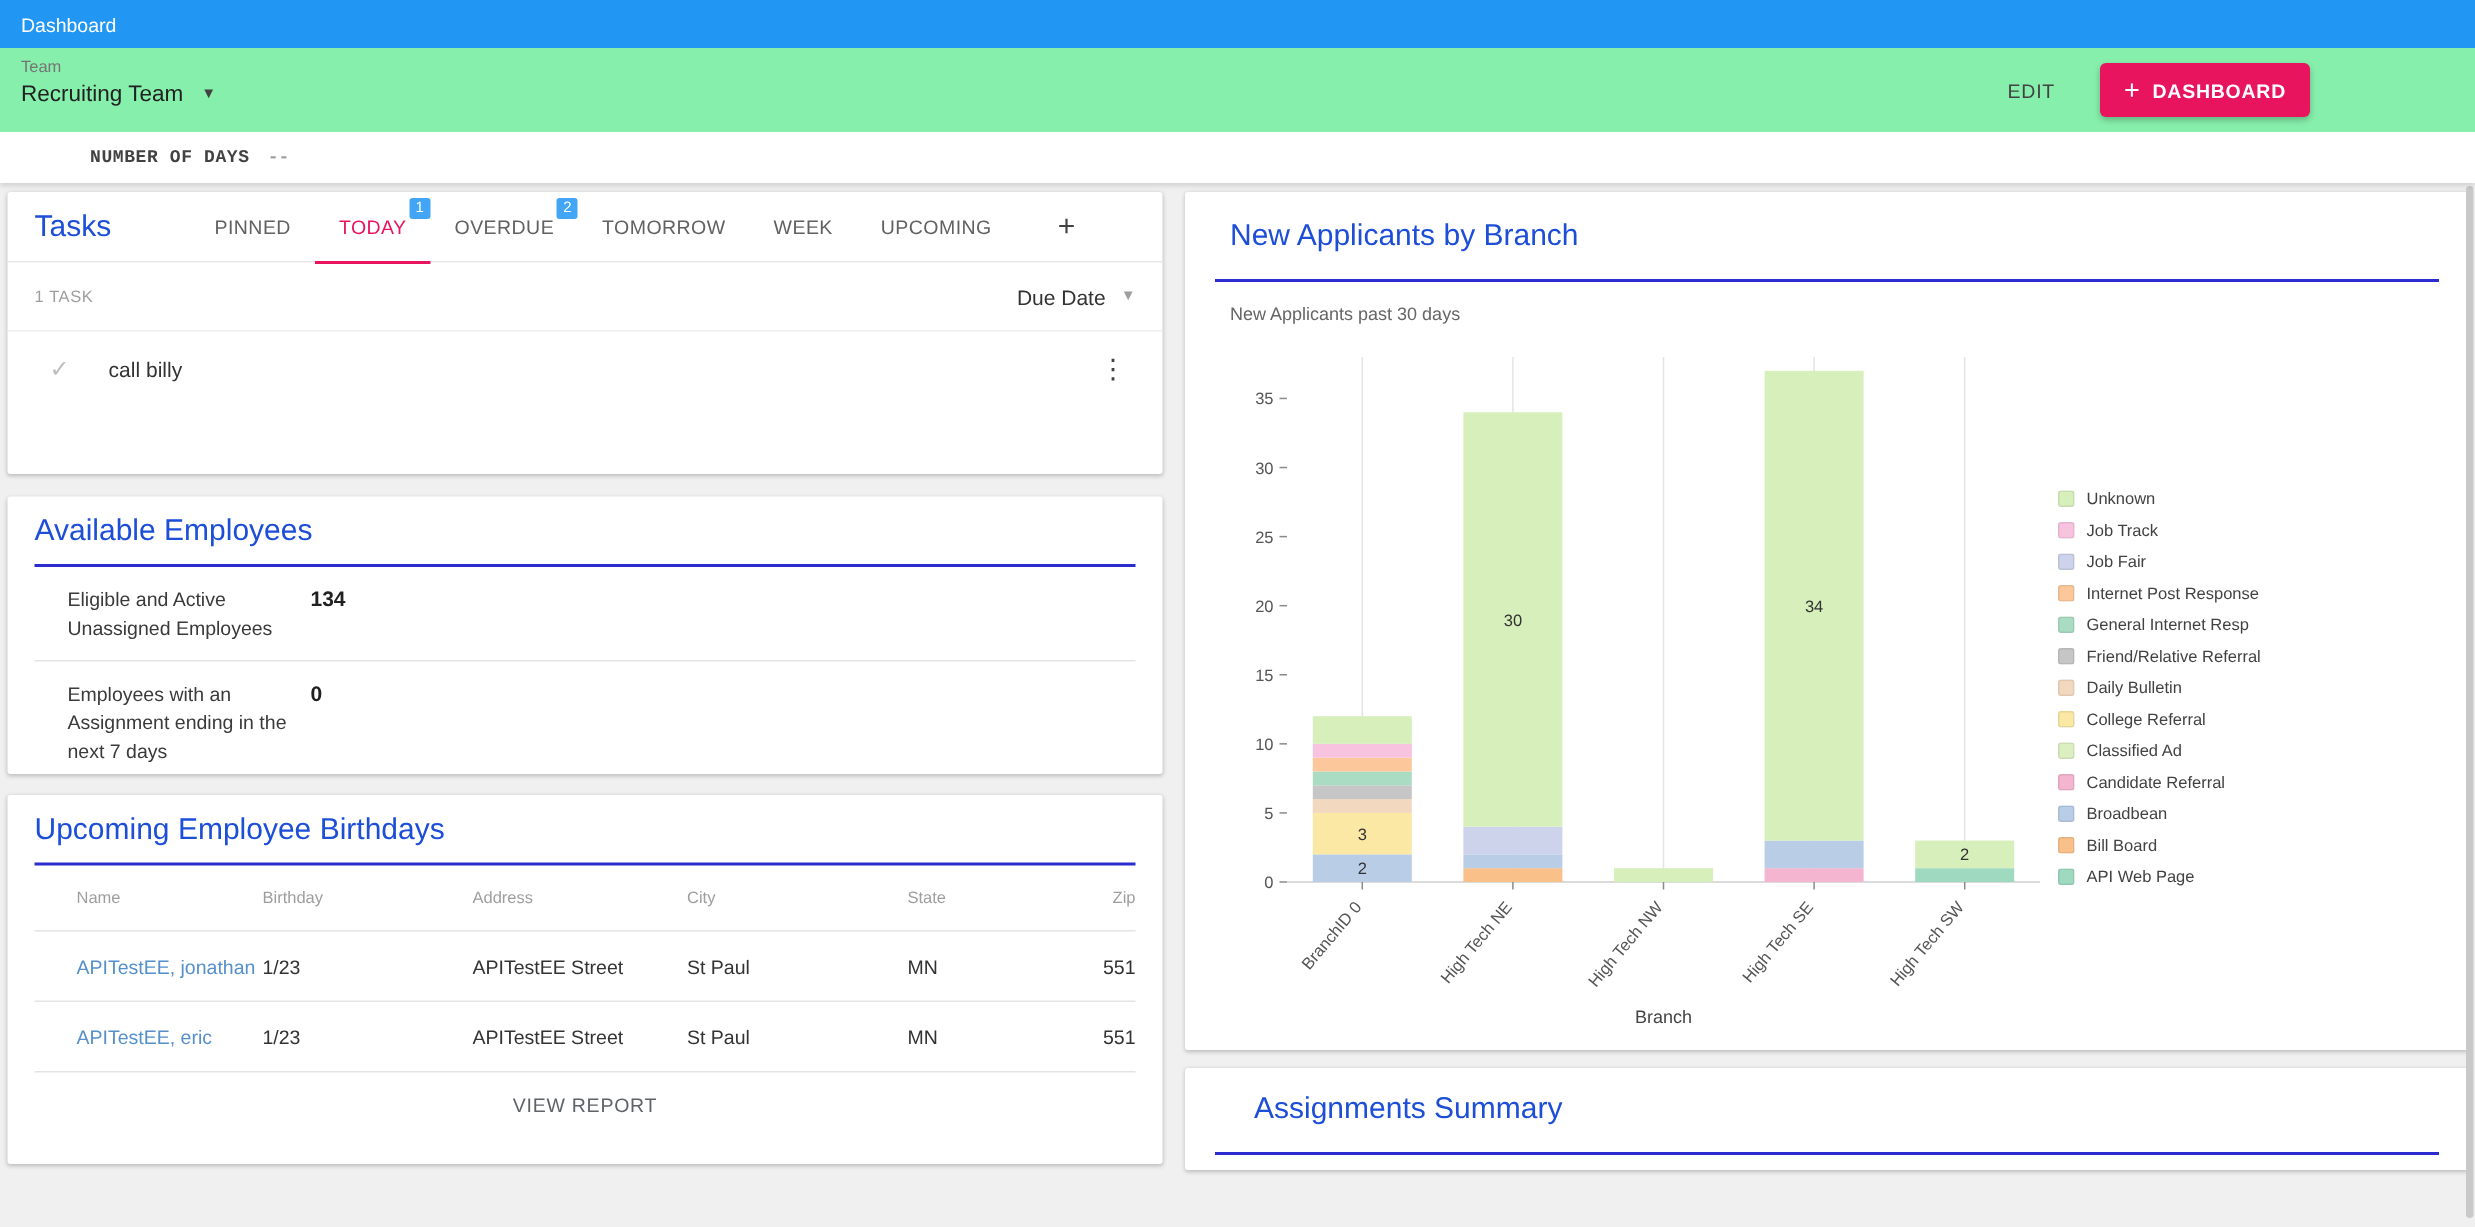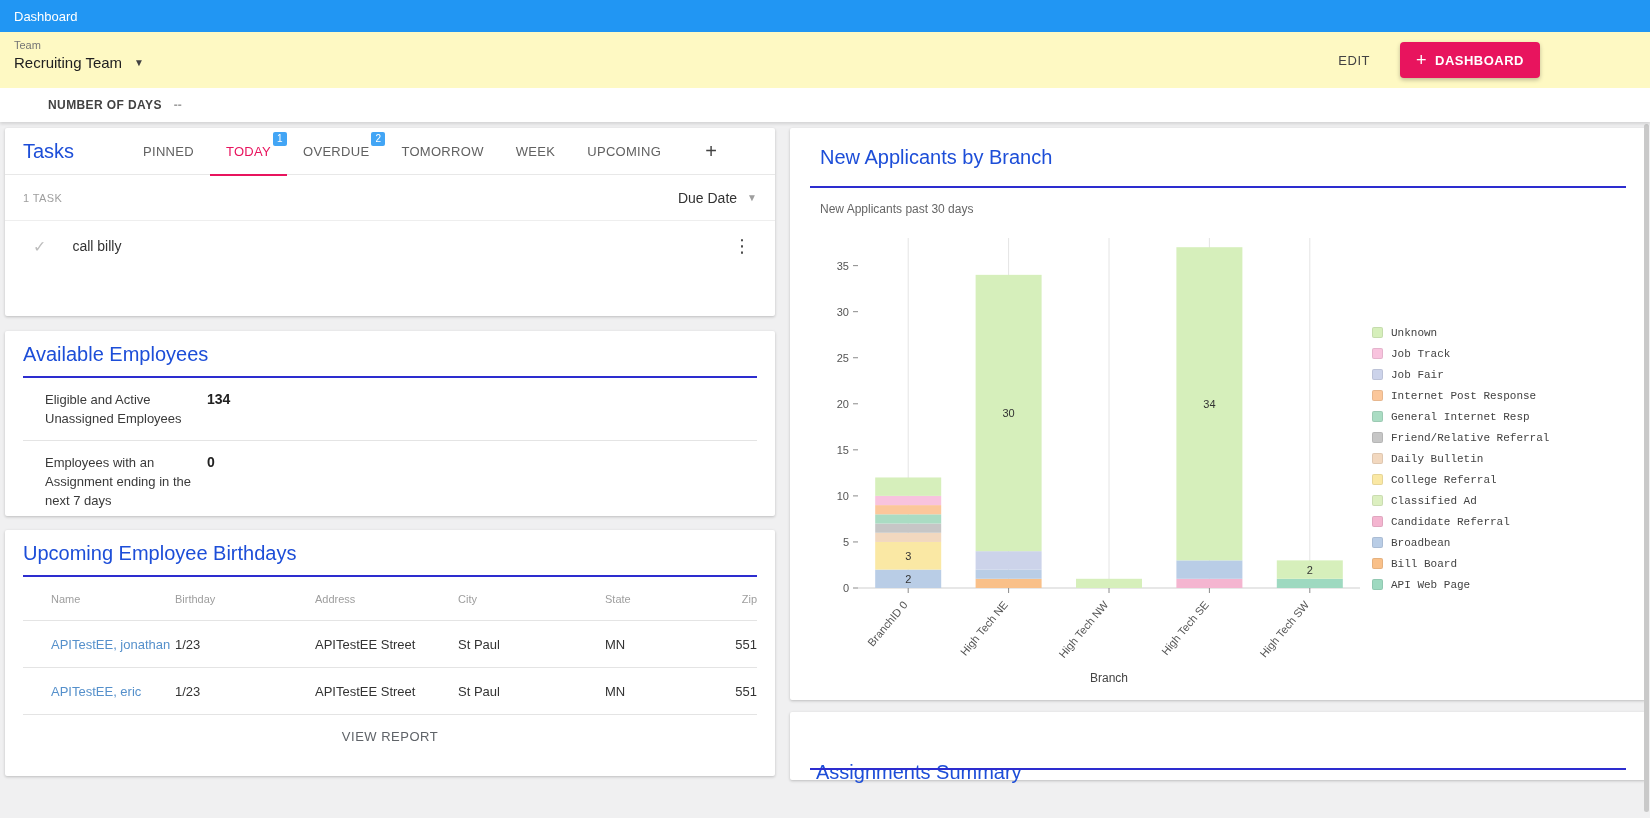--- a/index.html
+++ b/index.html
@@ -2,32 +2,32 @@
 <html><head>
 <meta charset="utf-8">
 <style>
   * { margin:0; padding:0; box-sizing:border-box; }
   html,body { width:1650px; height:818px; overflow:hidden; }
   body { font-family:"Liberation Sans", sans-serif; background:#f0f0f1; position:relative; }
 
   .topbar { position:absolute; left:0; top:0; width:1650px; height:32px; background:#2196f3; display:flex; align-items:center; padding-left:14px; z-index:5; }
   .topbar-title { color:#fff; font-size:13px; }
 
-  .header { position:absolute; left:0; top:32px; width:1650px; height:56px; background:#fef9c3; z-index:4; }
+  .header { position:absolute; left:0; top:32px; width:1650px; height:56px; background:#86efac; z-index:4; }
   .team-select { position:absolute; left:14px; top:7px; cursor:pointer; }
   .team-label { font-size:11px; color:#757575; }
   .team-value-row { display:flex; align-items:center; gap:12px; margin-top:3px; }
   .team-value { font-size:15px; color:#212121; }
   .caret { font-size:10px; color:#424242; }
   .header-actions { position:absolute; right:110px; top:10px; display:flex; align-items:center; gap:30px; }
   .edit-btn { background:none; border:none; font-family:inherit; font-size:13px; color:#424242; letter-spacing:.5px; cursor:pointer; }
   .dashboard-btn { display:flex; align-items:center; gap:8px; background:#e8145e; color:#fff; border:none; border-radius:4px; height:36px; padding:0 16px; font-family:inherit; font-size:13px; font-weight:bold; letter-spacing:.5px; cursor:pointer; box-shadow:0 2px 4px rgba(0,0,0,.25); }
   .dashboard-btn .plus { font-size:18px; font-weight:normal; line-height:1; }
 
-  .filterbar { position:absolute; left:0; top:88px; width:1650px; height:34px; background:#fff; box-shadow:0 2px 3px rgba(0,0,0,.12); display:flex; align-items:center; padding-left:48px; gap:12px; z-index:3; }
+  .filterbar { position:absolute; left:0; top:88px; width:1650px; height:34px; background:#fff; box-shadow:0 2px 3px rgba(0,0,0,.12); display:flex; align-items:center; padding-left:60px; gap:12px; z-index:3;font-family:Liberation Mono, monospace; }
   .filter-label { font-size:12px; font-weight:bold; color:#424242; letter-spacing:.4px; }
   .filter-value { font-size:12px; color:#9e9e9e; font-weight:bold; }
 
   .card { position:absolute; background:#fff; box-shadow:0 1px 3px rgba(0,0,0,.22); border-radius:2px; }
   .card-title { font-size:20px; color:#1d4ed8; font-weight:400; }
   .blue-rule { height:2px; background:#2d2dcf; }
 
   
   .tasks-card { left:5px; top:128px; width:770px; height:188px; }
   .tasks-header { position:relative; height:47px; border-bottom:1px solid #e8e8e8; }
@@ -73,28 +73,28 @@
   .bcell.name-link { color:#5590cb; cursor:pointer; }
   .bday-footer { height:42px; display:flex; align-items:center; justify-content:center; font-size:13px; color:#5f6368; letter-spacing:.5px; cursor:pointer; }
 
   
   .chart-card { left:790px; top:128px; width:856px; height:572px; }
   .chart-title { position:absolute; left:30px; top:18px; }
   .chart-rule { position:absolute; left:20px; right:20px; top:58px; }
   .chart-subtitle { position:absolute; left:30px; top:74px; font-size:12px; color:#666; }
   #chart-svg { position:absolute; left:20px; top:100px; }
   svg text { font-family:"Liberation Sans", sans-serif; }
-  .chart-legend { position:absolute; left:582px; top:194px;font-family:Liberation Mono, monospace; }
+  .chart-legend { position:absolute; left:582px; top:194px; }
   .legend-item { display:flex; align-items:center; gap:8px; height:21px; }
   .legend-swatch { width:11px; height:11px; border-radius:2px; border:1px solid rgba(0,0,0,.08); flex:none; }
   .legend-label { font-size:11px; color:#424242; white-space:nowrap; }
 
   
   .assign-card { left:790px; top:712px; width:856px; height:68px; }
-  .assign-title { position:absolute; left:26px; top:16px;margin-top:33px; }
+  .assign-title { position:absolute; left:46px; top:16px; }
   .assign-rule { position:absolute; left:20px; right:20px; top:56px; }
 
   .scrollbar { position:absolute; right:1px; top:124px; width:5px; height:688px; background:#c9c9c9; border-radius:3px; }
 </style>
 </head>
 <body>
 
 <div class="topbar">
   <span class="topbar-title">Dashboard</span>
 </div>

